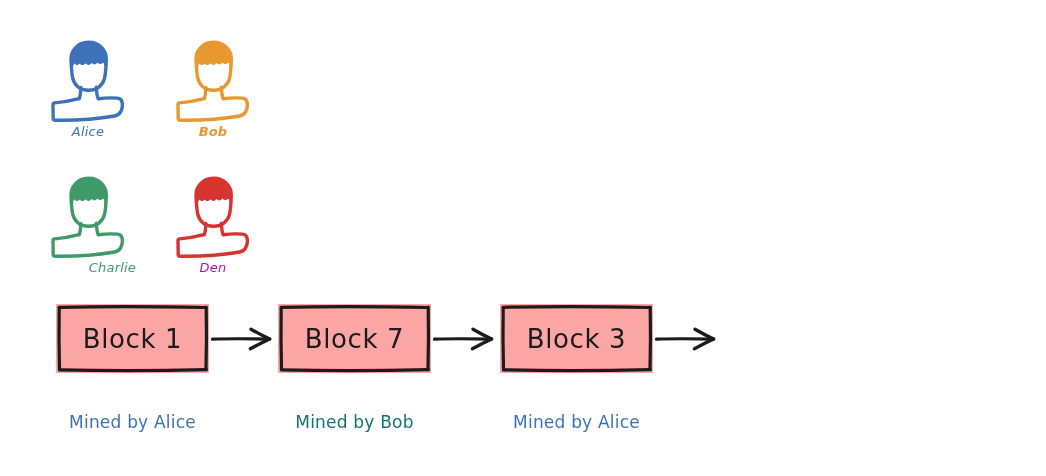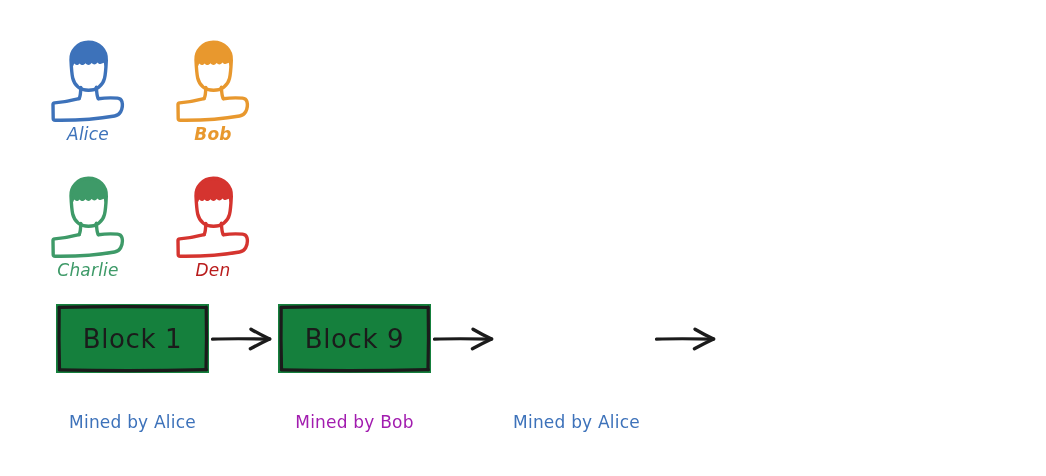--- a/index.html
+++ b/index.html
@@ -32,21 +32,21 @@
   }
   .avatar-wrap svg {
     display: block;
     width: 96px;
     height: 96px;
   }
   .participant-label {
     display: block;
     margin-top: -4px;
     font-family: "DejaVu Sans", sans-serif;
-    font-size: 17px;
+    font-size: 13px;
     font-style: italic;
     letter-spacing: 0.2px;
     white-space: nowrap;
   }
 
   
   .chain {
     position: absolute;
     left: 56px;
     top: 304px;
@@ -57,21 +57,21 @@
     position: absolute;
     top: 0;
     width: 153px;
     height: 150px;
   }
   .block-box {
     position: relative;
     width: 153px;
     height: 69px;
     box-sizing: border-box;
-    background: #15803d;
+    background: #fca5a5;
   }
   .block-label {
     position: absolute;
     left: 0;
     top: 0;
     width: 153px;
     height: 69px;
     display: flex;
     align-items: center;
     justify-content: center;
@@ -125,21 +125,21 @@
           <svg viewBox="0 0 96 96" xmlns="http://www.w3.org/2000/svg">
             <path d="M30.5 28.5 C30.0 17.5 38.5 10.2 48.2 10.0 C58.6 9.8 66.6 17.0 66.4 28.6 C66.3 32.6 66.1 34.6 65.8 36.3 C64.9 34.9 64.2 33.0 63.8 30.7 C61.2 32.1 59.3 32.6 57.6 30.4 C55.7 32.6 53.7 33.2 51.6 31.0 C49.7 33.4 47.6 33.6 45.5 31.3 C43.6 33.5 41.6 33.7 39.6 31.4 C37.8 33.4 35.9 33.6 34.1 31.6 C33.6 33.6 32.6 35.3 31.4 36.6 C30.9 34.3 30.6 31.6 30.5 28.5 Z" fill="#e8982e"></path>
             <path d="M31.0 28.0 C30.4 19.0 37.6 10.4 48.2 10.2 C59.3 10.0 66.8 18.2 66.3 28.3 C66.0 35.0 65.6 41.9 64.5 46.4 C62.8 53.6 56.5 58.4 48.4 58.3 C40.1 58.2 34.4 53.3 32.7 46.0 C31.7 41.5 31.3 34.8 31.0 28.0 Z" fill="none" stroke="#e8982e" stroke-width="3.4" stroke-linecap="round" stroke-linejoin="round"></path>
             <path d="M40.8 55.5 C40.7 60.6 40.3 64.1 39.2 66.6" fill="none" stroke="#e8982e" stroke-width="3.4" stroke-linecap="round"></path>
             <path d="M56.4 55.2 C56.6 60.6 57.0 64.0 58.2 66.6" fill="none" stroke="#e8982e" stroke-width="3.4" stroke-linecap="round"></path>
             <path d="M39.0 66.7 C31.8 68.6 22.0 70.3 14.6 70.9 C13.6 71.0 13.0 71.5 13.0 72.5 L13.2 86.4 C13.2 87.6 13.9 88.2 15.2 88.2 C33.0 88.4 58.0 87.0 74.6 84.0 C77.4 83.5 79.4 82.2 80.6 79.9 C82.4 76.3 82.8 72.4 81.9 69.4 C81.3 67.4 79.8 66.3 77.5 66.1 C71.0 65.6 63.8 65.9 58.4 66.7" fill="none" stroke="#e8982e" stroke-width="3.4" stroke-linecap="round" stroke-linejoin="round"></path>
           </svg>
         </span>
         <span class="participant-label" style="color: rgb(232, 152, 46);">Bob</span>
       </div>
-      <div class="participant" style="left: 40px; top: 168px;">
+      <div class="participant" style="left: 40px; top: 168px; text-align: right;">
         <span class="avatar-wrap">
           <svg viewBox="0 0 96 96" xmlns="http://www.w3.org/2000/svg">
             <path d="M30.5 28.5 C30.0 17.5 38.5 10.2 48.2 10.0 C58.6 9.8 66.6 17.0 66.4 28.6 C66.3 32.6 66.1 34.6 65.8 36.3 C64.9 34.9 64.2 33.0 63.8 30.7 C61.2 32.1 59.3 32.6 57.6 30.4 C55.7 32.6 53.7 33.2 51.6 31.0 C49.7 33.4 47.6 33.6 45.5 31.3 C43.6 33.5 41.6 33.7 39.6 31.4 C37.8 33.4 35.9 33.6 34.1 31.6 C33.6 33.6 32.6 35.3 31.4 36.6 C30.9 34.3 30.6 31.6 30.5 28.5 Z" fill="#3e9a68"></path>
             <path d="M31.0 28.0 C30.4 19.0 37.6 10.4 48.2 10.2 C59.3 10.0 66.8 18.2 66.3 28.3 C66.0 35.0 65.6 41.9 64.5 46.4 C62.8 53.6 56.5 58.4 48.4 58.3 C40.1 58.2 34.4 53.3 32.7 46.0 C31.7 41.5 31.3 34.8 31.0 28.0 Z" fill="none" stroke="#3e9a68" stroke-width="3.4" stroke-linecap="round" stroke-linejoin="round"></path>
             <path d="M40.8 55.5 C40.7 60.6 40.3 64.1 39.2 66.6" fill="none" stroke="#3e9a68" stroke-width="3.4" stroke-linecap="round"></path>
             <path d="M56.4 55.2 C56.6 60.6 57.0 64.0 58.2 66.6" fill="none" stroke="#3e9a68" stroke-width="3.4" stroke-linecap="round"></path>
             <path d="M39.0 66.7 C31.8 68.6 22.0 70.3 14.6 70.9 C13.6 71.0 13.0 71.5 13.0 72.5 L13.2 86.4 C13.2 87.6 13.9 88.2 15.2 88.2 C33.0 88.4 58.0 87.0 74.6 84.0 C77.4 83.5 79.4 82.2 80.6 79.9 C82.4 76.3 82.8 72.4 81.9 69.4 C81.3 67.4 79.8 66.3 77.5 66.1 C71.0 65.6 63.8 65.9 58.4 66.7" fill="none" stroke="#3e9a68" stroke-width="3.4" stroke-linecap="round" stroke-linejoin="round"></path>
           </svg>
         </span>
         <span class="participant-label" style="color: rgb(62, 154, 104);">Charlie</span>
@@ -147,21 +147,21 @@
       <div class="participant" style="left: 165px; top: 168px;">
         <span class="avatar-wrap">
           <svg viewBox="0 0 96 96" xmlns="http://www.w3.org/2000/svg">
             <path d="M30.5 28.5 C30.0 17.5 38.5 10.2 48.2 10.0 C58.6 9.8 66.6 17.0 66.4 28.6 C66.3 32.6 66.1 34.6 65.8 36.3 C64.9 34.9 64.2 33.0 63.8 30.7 C61.2 32.1 59.3 32.6 57.6 30.4 C55.7 32.6 53.7 33.2 51.6 31.0 C49.7 33.4 47.6 33.6 45.5 31.3 C43.6 33.5 41.6 33.7 39.6 31.4 C37.8 33.4 35.9 33.6 34.1 31.6 C33.6 33.6 32.6 35.3 31.4 36.6 C30.9 34.3 30.6 31.6 30.5 28.5 Z" fill="#d5342f"></path>
             <path d="M31.0 28.0 C30.4 19.0 37.6 10.4 48.2 10.2 C59.3 10.0 66.8 18.2 66.3 28.3 C66.0 35.0 65.6 41.9 64.5 46.4 C62.8 53.6 56.5 58.4 48.4 58.3 C40.1 58.2 34.4 53.3 32.7 46.0 C31.7 41.5 31.3 34.8 31.0 28.0 Z" fill="none" stroke="#d5342f" stroke-width="3.4" stroke-linecap="round" stroke-linejoin="round"></path>
             <path d="M40.8 55.5 C40.7 60.6 40.3 64.1 39.2 66.6" fill="none" stroke="#d5342f" stroke-width="3.4" stroke-linecap="round"></path>
             <path d="M56.4 55.2 C56.6 60.6 57.0 64.0 58.2 66.6" fill="none" stroke="#d5342f" stroke-width="3.4" stroke-linecap="round"></path>
             <path d="M39.0 66.7 C31.8 68.6 22.0 70.3 14.6 70.9 C13.6 71.0 13.0 71.5 13.0 72.5 L13.2 86.4 C13.2 87.6 13.9 88.2 15.2 88.2 C33.0 88.4 58.0 87.0 74.6 84.0 C77.4 83.5 79.4 82.2 80.6 79.9 C82.4 76.3 82.8 72.4 81.9 69.4 C81.3 67.4 79.8 66.3 77.5 66.1 C71.0 65.6 63.8 65.9 58.4 66.7" fill="none" stroke="#d5342f" stroke-width="3.4" stroke-linecap="round" stroke-linejoin="round"></path>
           </svg>
         </span>
-        <span class="participant-label" style="color: #b91c1c;">Den</span>
+        <span class="participant-label" style="color: #a21caf;">Den</span>
       </div>
     </div>
 
   <div class="chain" id="chain">
       <div class="arrow" style="left: 155px;">
         <svg viewBox="0 0 69 22" xmlns="http://www.w3.org/2000/svg">
           <path d="M1.5 11.2 C16 10.6 38 10.7 57.5 11.1" fill="none" stroke="#1b1b1b" stroke-width="3.2" stroke-linecap="round"></path>
           <path d="M40.0 1.2 C46.5 5.0 53.2 8.4 58.6 11.0" fill="none" stroke="#1b1b1b" stroke-width="3.4" stroke-linecap="round"></path>
           <path d="M58.6 11.0 C52.8 13.7 45.8 17.3 39.4 20.8" fill="none" stroke="#1b1b1b" stroke-width="3.4" stroke-linecap="round"></path>
         </svg>
@@ -181,28 +181,34 @@
           <path d="M40.0 1.2 C46.5 5.0 53.2 8.4 58.6 11.0" fill="none" stroke="#1b1b1b" stroke-width="3.4" stroke-linecap="round"></path>
           <path d="M58.6 11.0 C52.8 13.7 45.8 17.3 39.4 20.8" fill="none" stroke="#1b1b1b" stroke-width="3.4" stroke-linecap="round"></path>
         </svg>
       </div>
       <div class="block-cell" style="left: 222px;">
         <div class="block-box"><svg viewBox="0 0 153 69" xmlns="http://www.w3.org/2000/svg">
             <path d="M3.2 4.4 C2.9 22 3.0 46 3.5 65.4" fill="none" stroke="#1b1b1b" stroke-width="3.2" stroke-linecap="round"></path>
             <path d="M3.0 3.3 C42 2.4 108 2.6 150.0 3.5" fill="none" stroke="#1b1b1b" stroke-width="3.2" stroke-linecap="round"></path>
             <path d="M150.2 3.0 C150.6 22 150.5 47 150.0 65.6" fill="none" stroke="#1b1b1b" stroke-width="3.2" stroke-linecap="round"></path>
             <path d="M3.4 65.8 C44 66.8 110 66.6 150.4 65.7" fill="none" stroke="#1b1b1b" stroke-width="3.2" stroke-linecap="round"></path>
-          </svg><div class="block-label">Block 9</div></div>
-        <div class="miner-caption" style="color: #a21caf;">Mined by Bob</div>
+          </svg><div class="block-label">Block 7</div></div>
+        <div class="miner-caption" style="color: #0f766e;">Mined by Bob</div>
       </div>
       <div class="arrow" style="left: 599px;">
         <svg viewBox="0 0 69 22" xmlns="http://www.w3.org/2000/svg">
           <path d="M1.5 11.2 C16 10.6 38 10.7 57.5 11.1" fill="none" stroke="#1b1b1b" stroke-width="3.2" stroke-linecap="round"></path>
           <path d="M40.0 1.2 C46.5 5.0 53.2 8.4 58.6 11.0" fill="none" stroke="#1b1b1b" stroke-width="3.4" stroke-linecap="round"></path>
           <path d="M58.6 11.0 C52.8 13.7 45.8 17.3 39.4 20.8" fill="none" stroke="#1b1b1b" stroke-width="3.4" stroke-linecap="round"></path>
         </svg>
       </div>
       <div class="block-cell" style="left: 444px;">
+        <div class="block-box"><svg viewBox="0 0 153 69" xmlns="http://www.w3.org/2000/svg">
+            <path d="M3.2 4.4 C2.9 22 3.0 46 3.5 65.4" fill="none" stroke="#1b1b1b" stroke-width="3.2" stroke-linecap="round"></path>
+            <path d="M3.0 3.3 C42 2.4 108 2.6 150.0 3.5" fill="none" stroke="#1b1b1b" stroke-width="3.2" stroke-linecap="round"></path>
+            <path d="M150.2 3.0 C150.6 22 150.5 47 150.0 65.6" fill="none" stroke="#1b1b1b" stroke-width="3.2" stroke-linecap="round"></path>
+            <path d="M3.4 65.8 C44 66.8 110 66.6 150.4 65.7" fill="none" stroke="#1b1b1b" stroke-width="3.2" stroke-linecap="round"></path>
+          </svg><div class="block-label">Block 3</div></div>
         <div class="miner-caption" style="color: rgb(61, 114, 186);">Mined by Alice</div>
       </div>
     </div>
 
 </div>
 
 </body></html>

